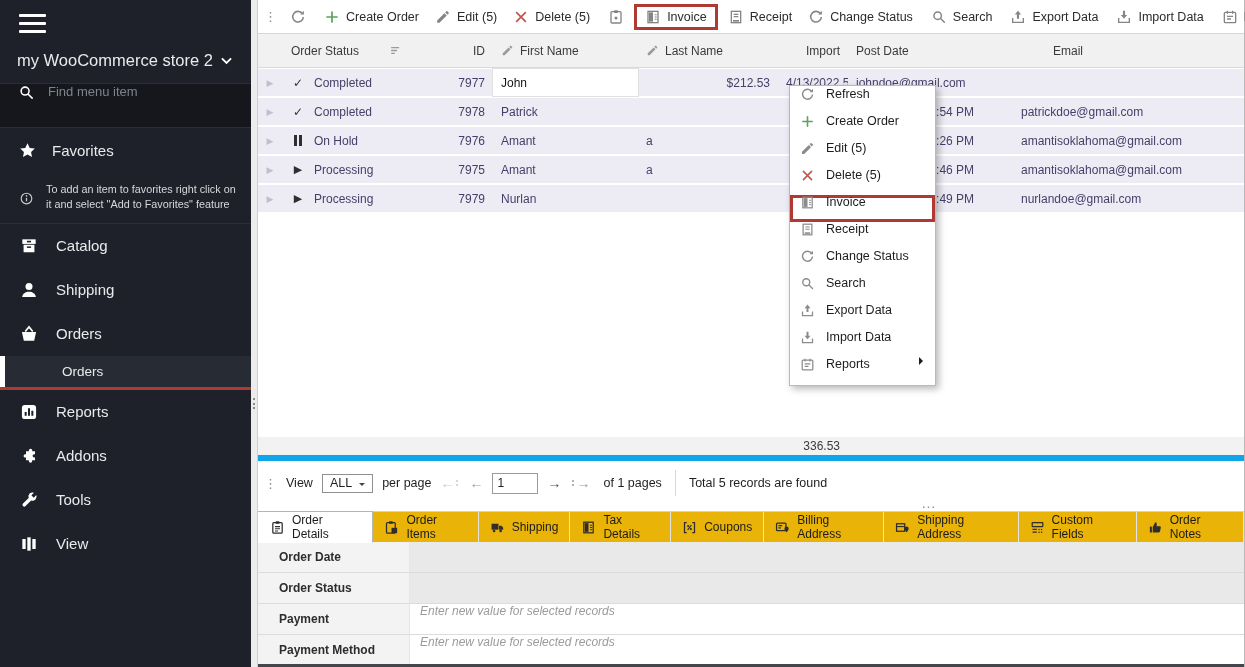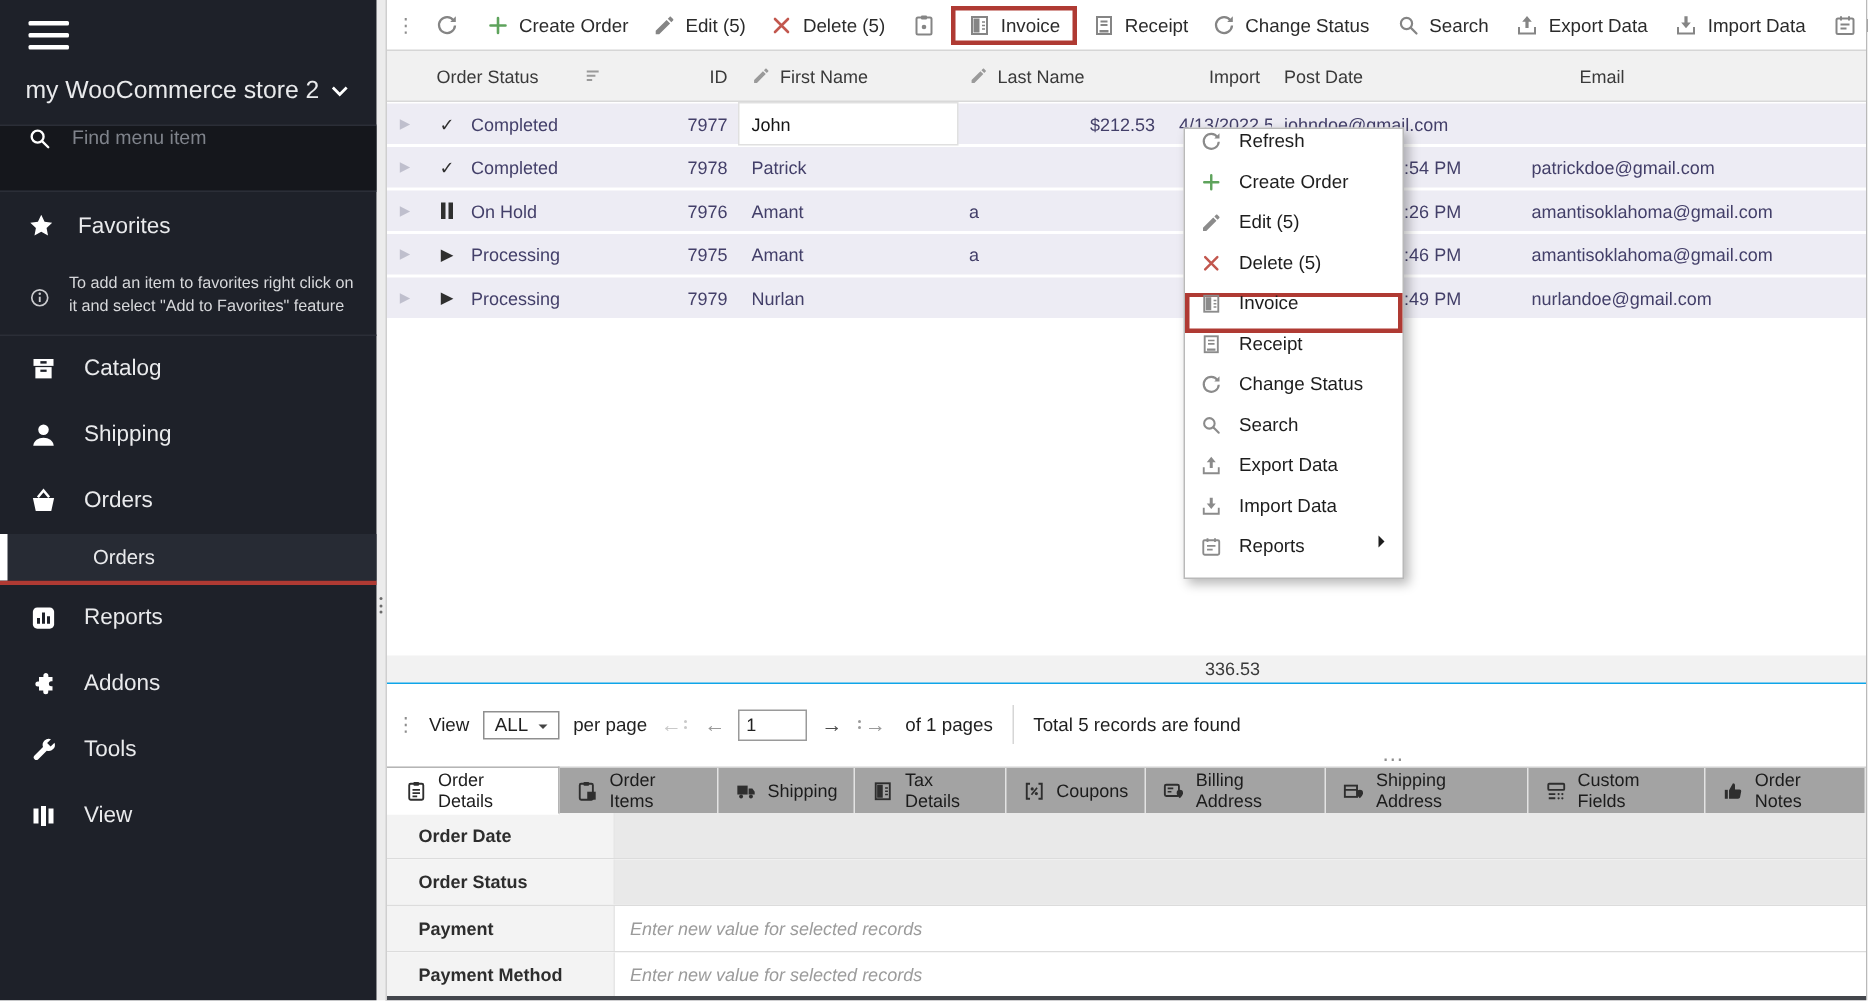--- a/index.html
+++ b/index.html
@@ -57,48 +57,48 @@
   .rows{position:absolute;left:0;top:69px;right:0}
   .grow{height:27px;margin-bottom:2px;background:#edecf4;align-items:center;font-size:12px;color:var(--rowtext)}
   .grow>div{padding:0 8px;overflow:hidden;white-space:nowrap;display:flex;align-items:center;height:100%;box-sizing:border-box}
   .grow .num{justify-content:flex-end}
   .grow .exp{justify-content:center;color:#bfbfcd;font-size:9px;padding:0}
   .grow .st{gap:9px}
   .stic{color:#2f2f2f;width:14px;display:inline-flex;justify-content:center}
   .pause{display:inline-flex;gap:2.5px}
   .pause i{width:3px;height:11px;background:#2f2f2f}
   .cell-edit{background:#fff;color:#151515;box-shadow:0 0 0 1px #e0e0e0}
-  .summary{position:absolute;left:0;top:437px;right:0;height:18px;background:#f2f2f2;border-bottom:1px solid #0ea5e9;
+  .summary{position:absolute;left:0;top:437px;right:0;height:18px;background:#f2f2f2;border-bottom:6px solid #0ea5e9;
            align-items:center;font-size:12px;color:#3a3a3a}
   .summary>div{padding:0 8px;text-align:right}
 
   
   .pager{position:absolute;left:0;top:468px;right:0;height:30px;display:flex;align-items:center;gap:9px;padding-left:7px;font-size:12.5px;color:#1f1f1f}
   .pgrip{color:#8d8d8d;font-size:13px}
   .psel{display:flex;align-items:center;gap:7px;border:1px solid #8f8f8f;padding:0 7px;height:17px}
   .pnav{display:inline-flex;align-items:center;font-size:14px;color:#9a9a9a}
   .pnav.dim{color:#c9c9c9}.pnav.dark{color:#4d4d4d}
   .pnav .d{display:inline-flex;flex-direction:column;gap:2px;margin:0 2px}
   .pnav .d i{width:2px;height:2px;background:currentColor;border-radius:50%}
   .pinput{width:36px;height:19px;border:1px solid #9a9a9a;font-size:12px;padding:0 4px;font-family:inherit;color:#222}
   .psep{width:1px;height:26px;background:#d6d6d6;margin:0 4px}
   .dots-handle{position:absolute;left:664px;top:494px;color:#8f8f8f;font-size:15px;letter-spacing:1.5px}
 
   
   .tabstrip{position:absolute;left:0;top:511px;right:0;height:30px;border-top:1px solid #d2d2d2;border-bottom:1px solid #c4c4c4;background:#fff;display:flex}
-  .tabs{display:flex;background:#a3a3a3}
+  .tabs{display:flex;background:#eab308}
   .tab{display:flex;align-items:center;gap:7px;padding:0 11px;font-size:12px;color:#1c1c1c;border-right:1px solid #e3e3e3;cursor:default}
   .tab svg{color:#2e2e2e;width:15px;height:15px}
   .tab.active{background:#fff;border:1px solid #b5b5b5;border-bottom:1px solid #fff;margin:-1px 0 -1px -1px;padding:0 13px;z-index:2}
 
   
   .form{position:absolute;left:0;top:542px;right:0;font-size:12px}
   .frow{display:flex;height:30px;border-bottom:1px solid #dcdcdc;background:#fff}
   .flabel{width:153px;flex:none;background:#f3f3f3;display:flex;align-items:center;padding-left:22px;font-weight:bold;color:#2d2d2d;box-sizing:border-box;border-right:1px solid #e6e6e6}
-  .fvalue{flex:1;display:flex;align-items:center;padding-left:10px;color:#9a9a9a}
+  .fvalue{flex:1;display:flex;padding-left:10px;color:#9a9a9a}
   .frow.dis .fvalue{background:#e9e9e9}
   .ph{font-style:italic;color:#9b9b9b}
   .bottom-edge{position:absolute;left:0;right:0;bottom:0;height:3px;background:#43464c}
 
   
   .ctxmenu{position:absolute;left:532px;top:85px;width:147px;background:#fff;border:1px solid #b9b9b9;
            box-shadow:3px 3px 7px rgba(0,0,0,.28);z-index:20;padding:1px 0;box-sizing:border-box}
   .mi{display:flex;align-items:flex-start;gap:11px;height:27px;padding:0 8px 0 10px;font-size:12.5px;color:#1d1d1d}
   .mi svg{color:#8b8b8b;width:15px;height:15px}
   .mi .green{color:#5ea35c}.mi .red{color:#c2574e}

